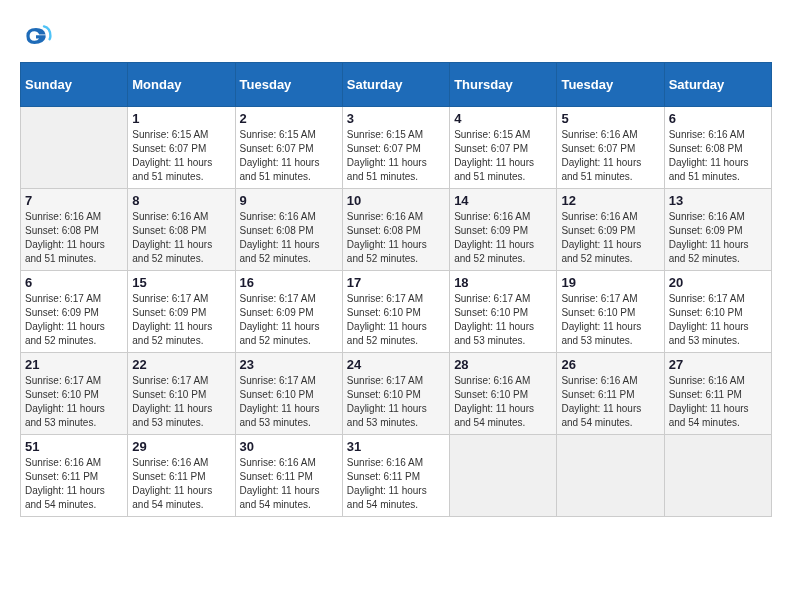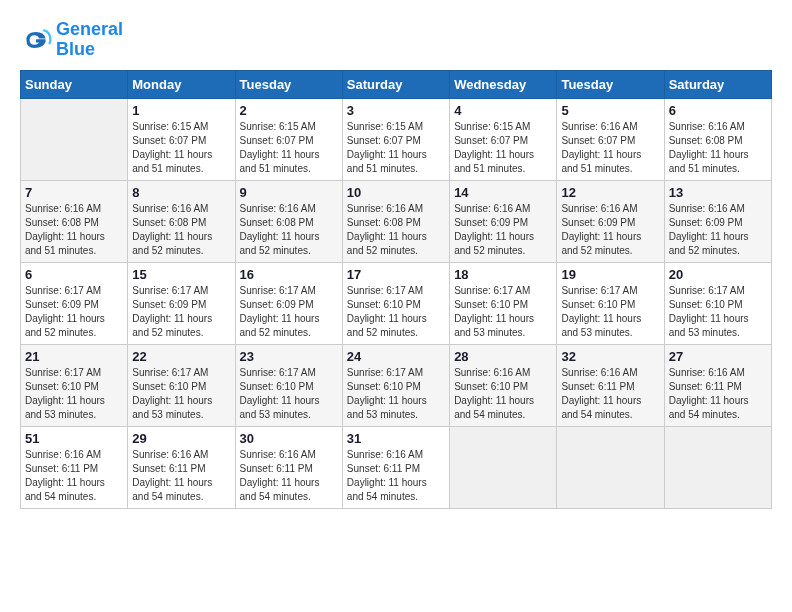--- a/index.html
+++ b/index.html
@@ -47,21 +47,21 @@
       color: #1a1a2e;
     }
     table {
       width: 100%;
       border-collapse: collapse;
       font-size: 11px;
     }
     thead tr th {
       background-color: #1e6bb8;
       color: #fff;
-      padding: 6px 4px;
+      padding: 14px 4px;
       text-align: left;
       font-size: 13px;
       font-weight: bold;
       border: 1px solid #1a5fa0;
     }
     tbody tr td {
       border: 1px solid #ccc;
       padding: 4px 4px;
       vertical-align: top;
       width: 14.28%;
@@ -96,39 +96,35 @@
 </head>
 <body>
 
 <div class="header">
   <div class="logo">
     <svg class="logo-icon" viewBox="0 0 40 40">
       <rect x="0" y="0" width="40" height="40" fill="white"></rect>
       <path d="M8 20 Q8 10 20 10 Q30 10 32 18 L24 18 Q22 14 18 14 Q12 14 12 20 Q12 26 18 26 Q22 26 24 23 L20 23 L20 19 L32 19 L32 22 Q30 30 18 30 Q8 30 8 20Z" fill="#1e6bb8"></path>
       <path d="M30 8 Q38 10 38 20 Q38 22 37 24" stroke="#4fc3f7" stroke-width="3" fill="none" stroke-linecap="round"></path>
     </svg>
-    <div class="logo-text">
-      <div><span>General</span></div>
-      <div><span style="color:#1e88e5;">Blue</span></div>
-    </div>
   </div>
   <div class="title-block">
     <div class="main-title"></div>
     <div class="subtitle"></div>
   </div>
 </div>
 
 <table>
   <thead>
     <tr id="header-row">
         <th>Sunday</th>
         <th>Monday</th>
         <th>Tuesday</th>
         <th>Saturday</th>
-        <th>Wednesday</th>
+        <th>Thursday</th>
         <th>Tuesday</th>
         <th>Saturday</th>
       </tr>
   </thead>
   <tbody id="calendar-body">
   <tr>
         <td class="empty"></td>
         <td>
           <span class="day-num">1</span>
           <div class="day-info" style="white-space: pre-line;">Sunrise: 6:15 AM
@@ -304,21 +300,21 @@
 and 53 minutes.</div>
         </td>
         <td>
           <span class="day-num">28</span>
           <div class="day-info" style="white-space: pre-line;">Sunrise: 6:16 AM
 Sunset: 6:10 PM
 Daylight: 11 hours
 and 54 minutes.</div>
         </td>
         <td>
-          <span class="day-num">32</span>
+          <span class="day-num">26</span>
           <div class="day-info" style="white-space: pre-line;">Sunrise: 6:16 AM
 Sunset: 6:11 PM
 Daylight: 11 hours
 and 54 minutes.</div>
         </td>
         <td>
           <span class="day-num">27</span>
           <div class="day-info" style="white-space: pre-line;">Sunrise: 6:16 AM
 Sunset: 6:11 PM
 Daylight: 11 hours

